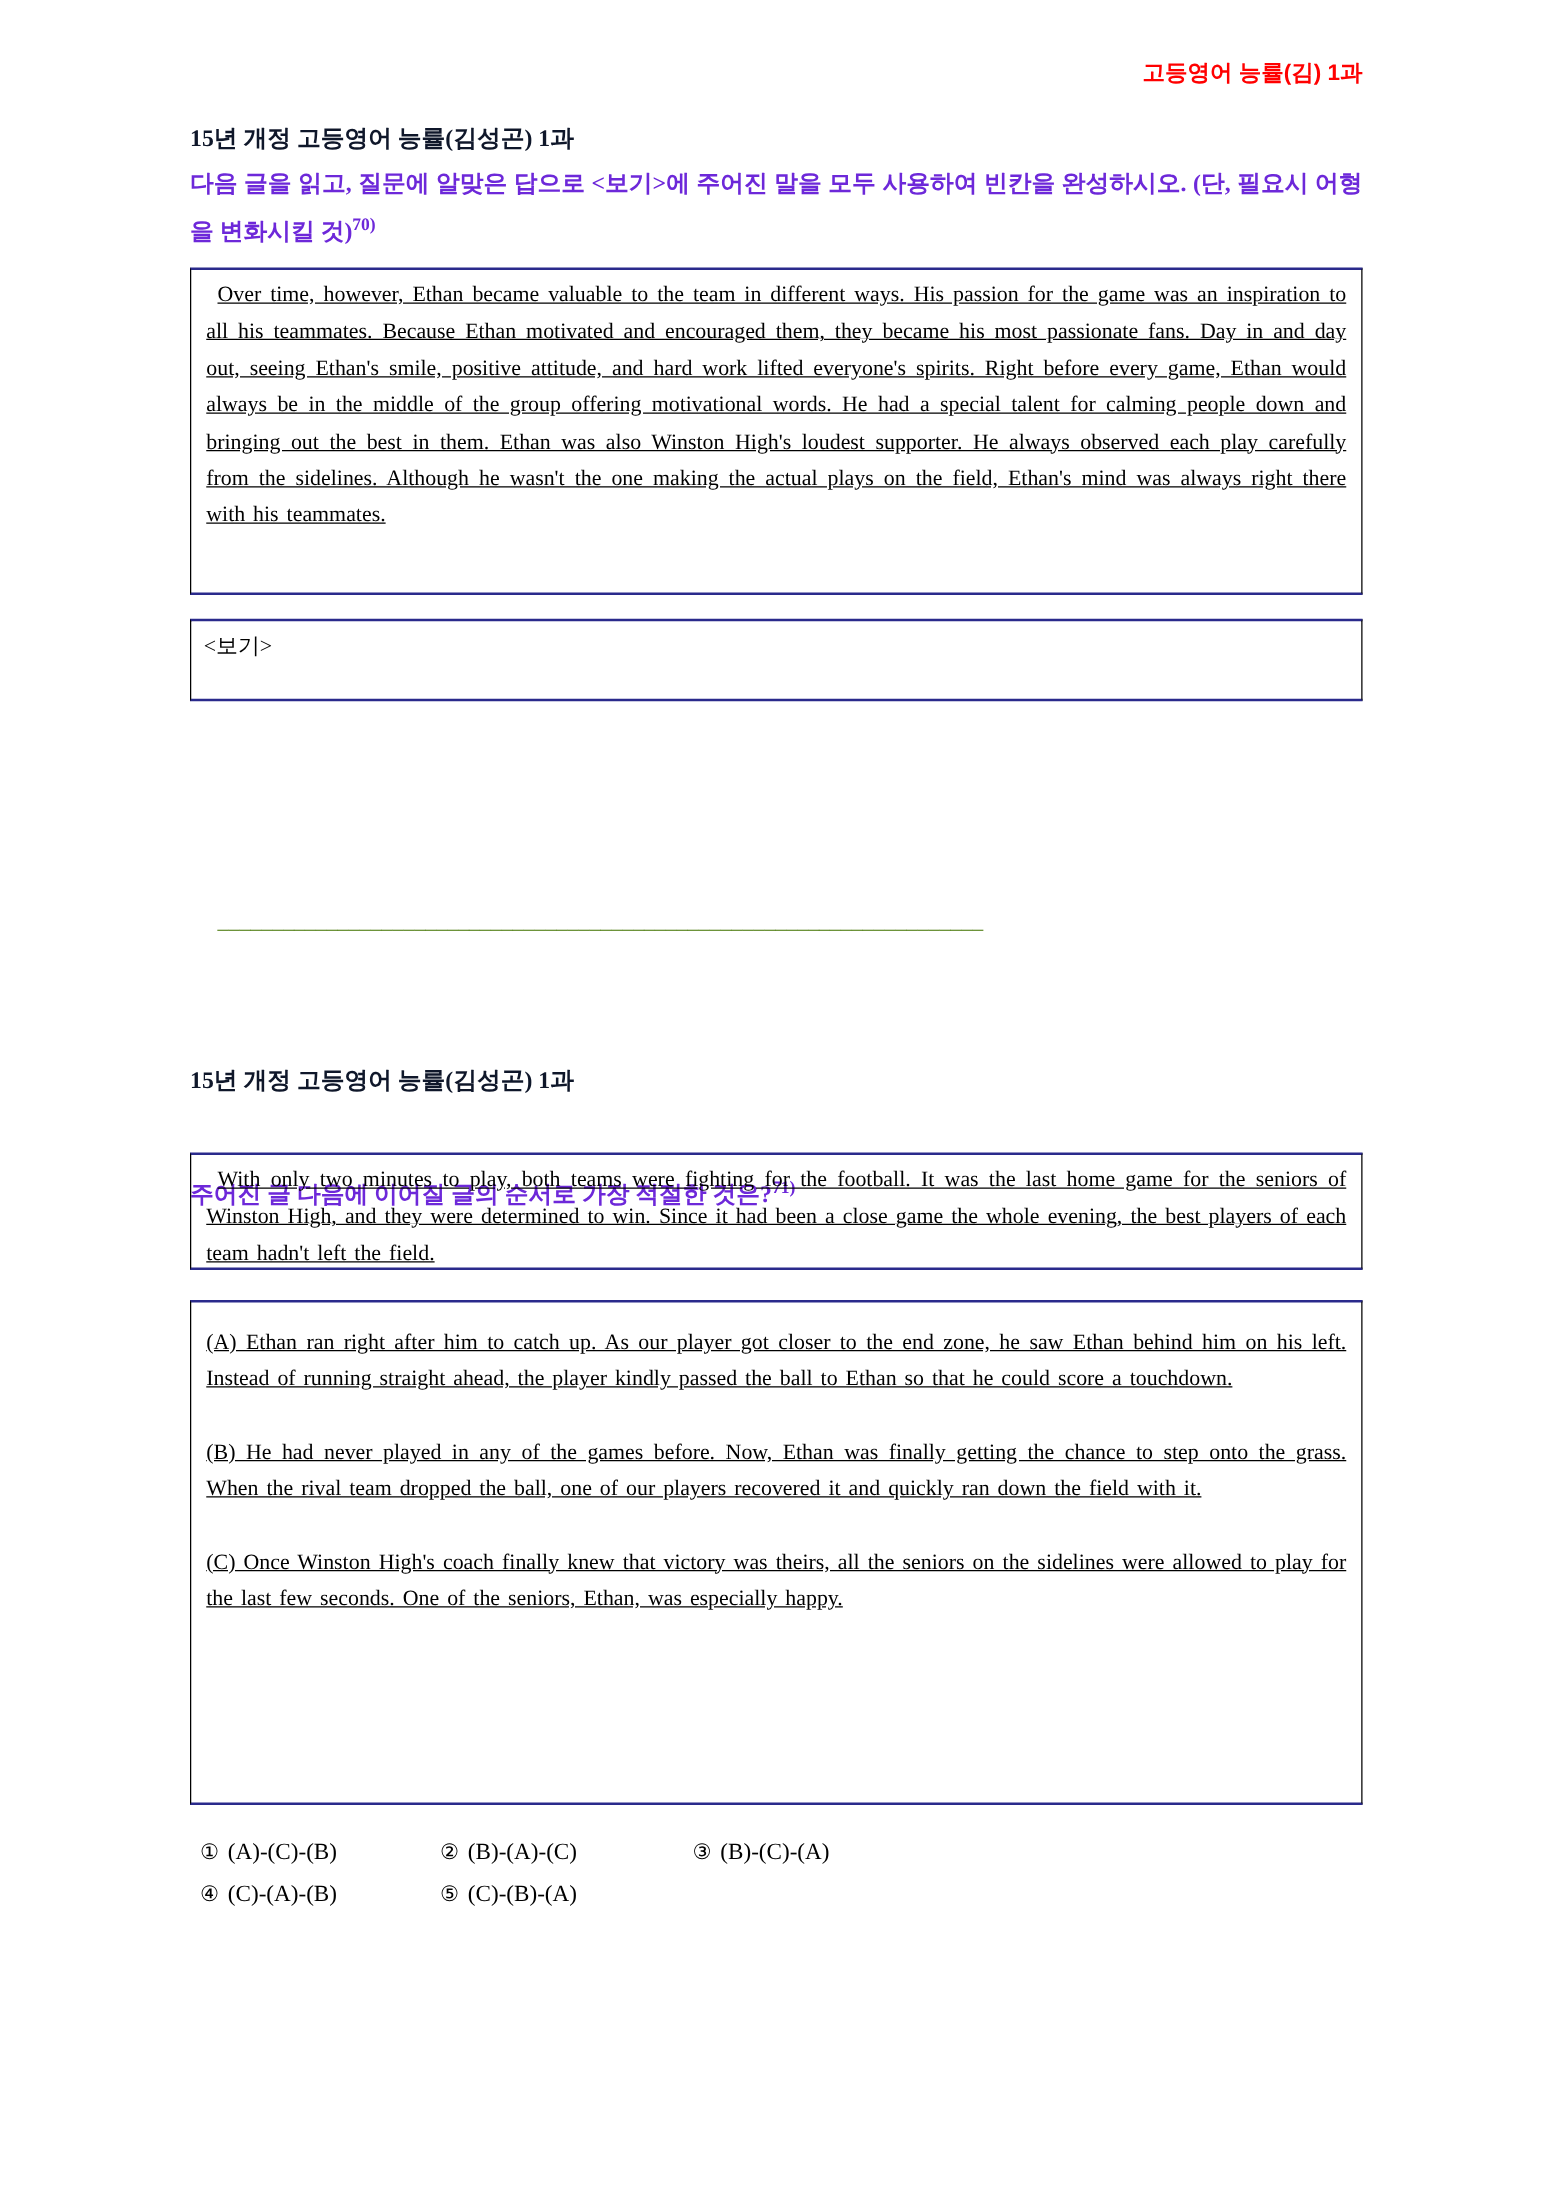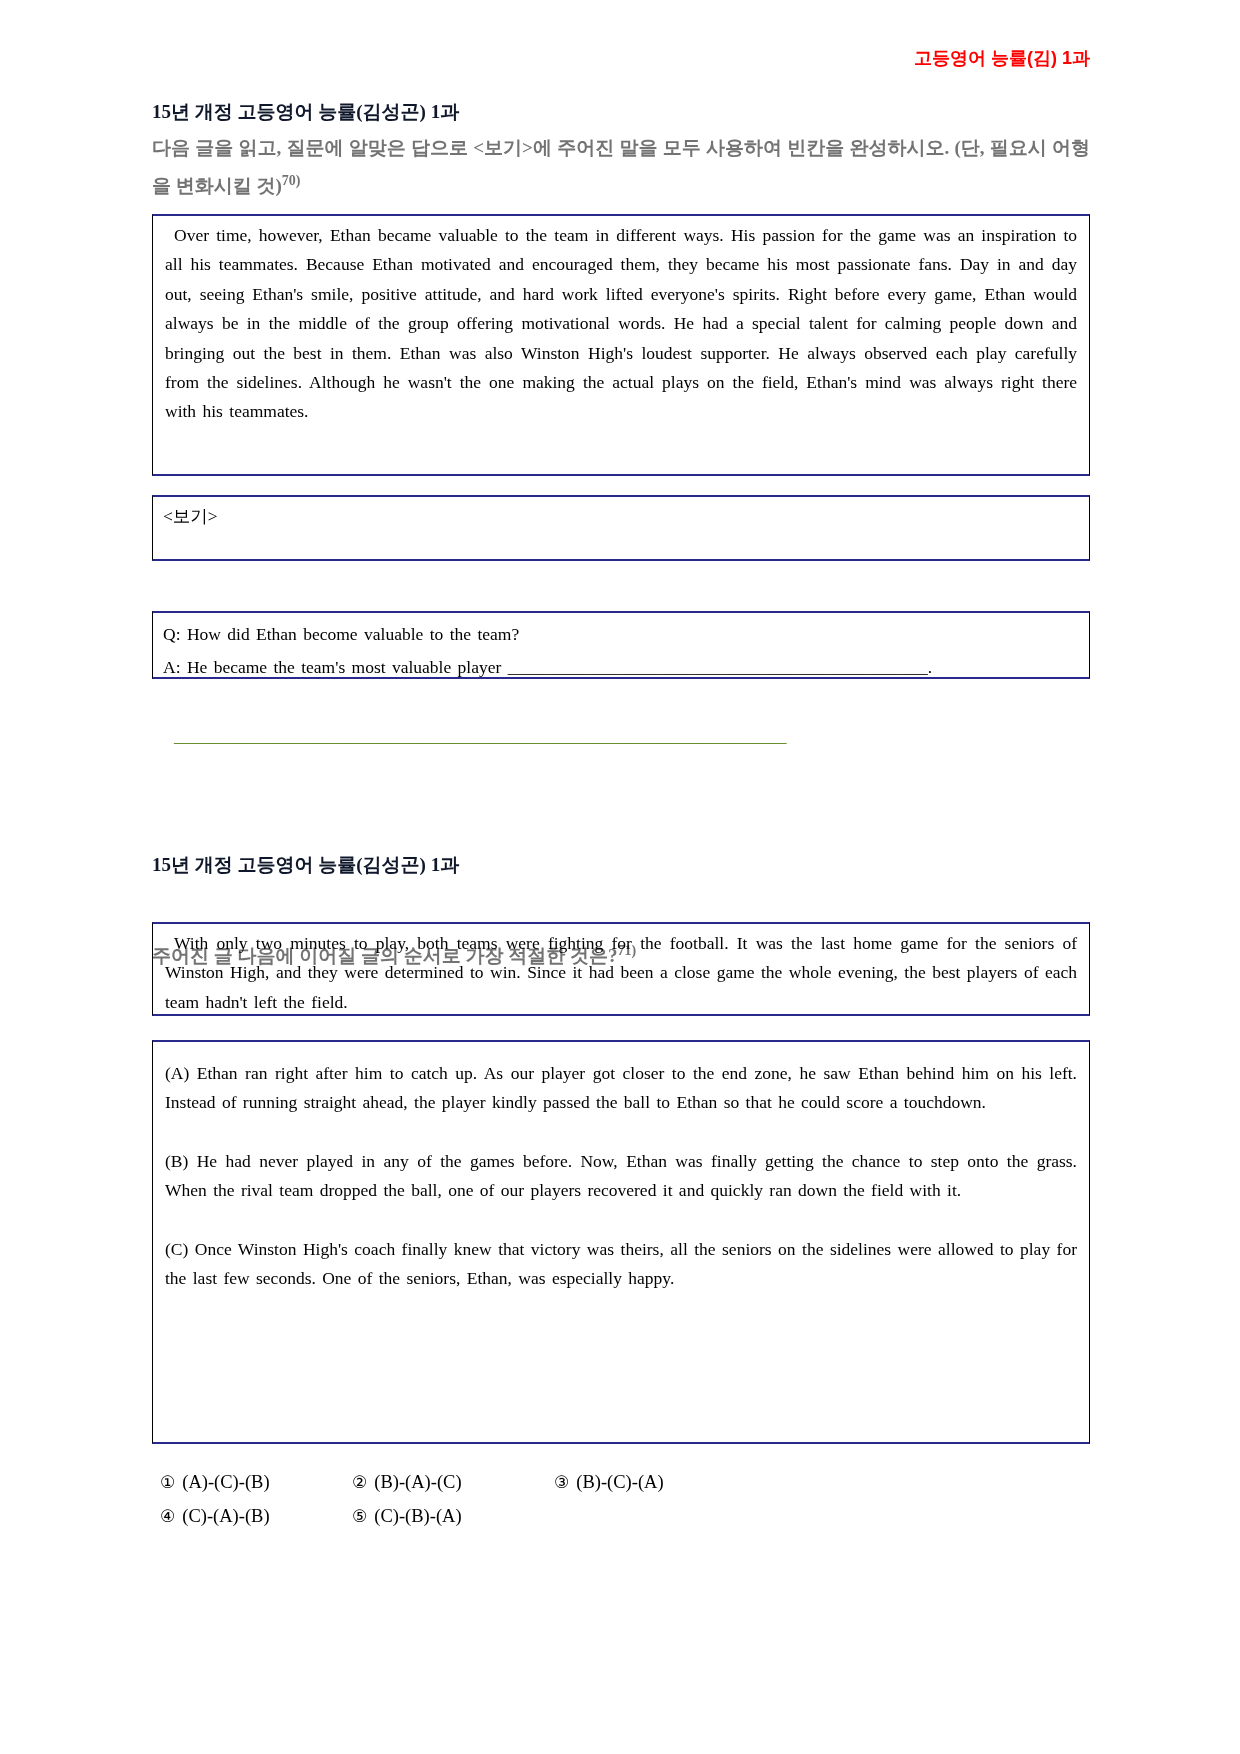--- a/index.html
+++ b/index.html
@@ -16,34 +16,34 @@
   .hdr{
     top:46px;right:150px;
     color:#ff0000;font-weight:bold;font-size:18px;
     font-family:"Liberation Sans","DejaVu Sans",sans-serif;
   }
   .q-title{
     color:#0f172a;font-weight:bold;font-size:19px;line-height:26px;
     font-family:"Liberation Serif","DejaVu Serif",serif;
   }
   .q-question{
-    color:#737373;font-weight:bold;font-size:19px;line-height:33px;
+    color:#6d28d9;font-weight:bold;font-size:19px;line-height:33px;
     text-align:justify;
   }
   .q-question sup{font-size:14px;}
   .pbox{
     border-top:2px solid #2a2a8c;border-bottom:2px solid #2a2a8c;
     border-left:1px solid #000;border-right:1px solid #000;
     box-sizing:border-box;
     padding:5px 12px;
     font-size:17.5px;line-height:29.4px;
     text-align:justify;text-align-last:left;
     word-spacing:2px;
   }
-  .pbox .para{margin:0;}
+  .pbox .para{margin:0;text-decoration:underline;}
   .pbox .gap{height:29px;}
   .indent{text-indent:9px;}
   .bogi-label{line-height:31px;text-align:left;}
   .bogi-words{line-height:31px;text-align:left;}
   .qa-line{line-height:33px;text-align:left;word-spacing:2px;}
   .ans-line{
     font-size:17.5px;letter-spacing:0;line-height:18px;
     white-space:nowrap;color:#4d7c0f;
   }
   .options{
@@ -70,26 +70,20 @@
   </div>
 
   <div class="abs col pbox" style="top:214px;height:262px;">
     <p class="para indent">Over time, however, Ethan became valuable to the team in different ways. His passion for the game was an inspiration to all his teammates. Because Ethan motivated and encouraged them, they became his most passionate fans. Day in and day out, seeing Ethan's smile, positive attitude, and hard work lifted everyone's spirits. Right before every game, Ethan would always be in the middle of the group offering motivational words. He had a special talent for calming people down and bringing out the best in them. Ethan was also Winston High's loudest supporter. He always observed each play carefully from the sidelines. Although he wasn't the one making the actual plays on the field, Ethan's mind was always right there with his teammates.</p>
   </div>
 
   <div class="abs col pbox" style="top:495px;height:66px;padding:4px 10px;">
     <div class="bogi-label">&lt;보기&gt;</div>
   </div>
 
-  <div class="abs col pbox" style="top:611px;height:68px;padding:5px 10px;">
-    <div class="qa-line">Q: How did Ethan become valuable to the team?</div>
-    <div class="qa-line">
-      <span>A: He became the team's most valuable player </span><span>________________________________________________</span><span>.</span>
-    </div>
-  </div>
 
   <div class="abs ans-line" style="top:727px;left:174px;">______________________________________________________________________</div>
 
   <div class="abs col q-title" style="top:852px;">15년 개정 고등영어 능률(김성곤) 1과</div>
 
   <div class="abs col q-question" style="top:934px;">
     <span>주어진 글 다음에 이어질 글의 순서로 가장 적절한 것은?</span><sup>71)</sup>
   </div>
 
   <div class="abs col pbox" style="top:922px;height:94px;">

